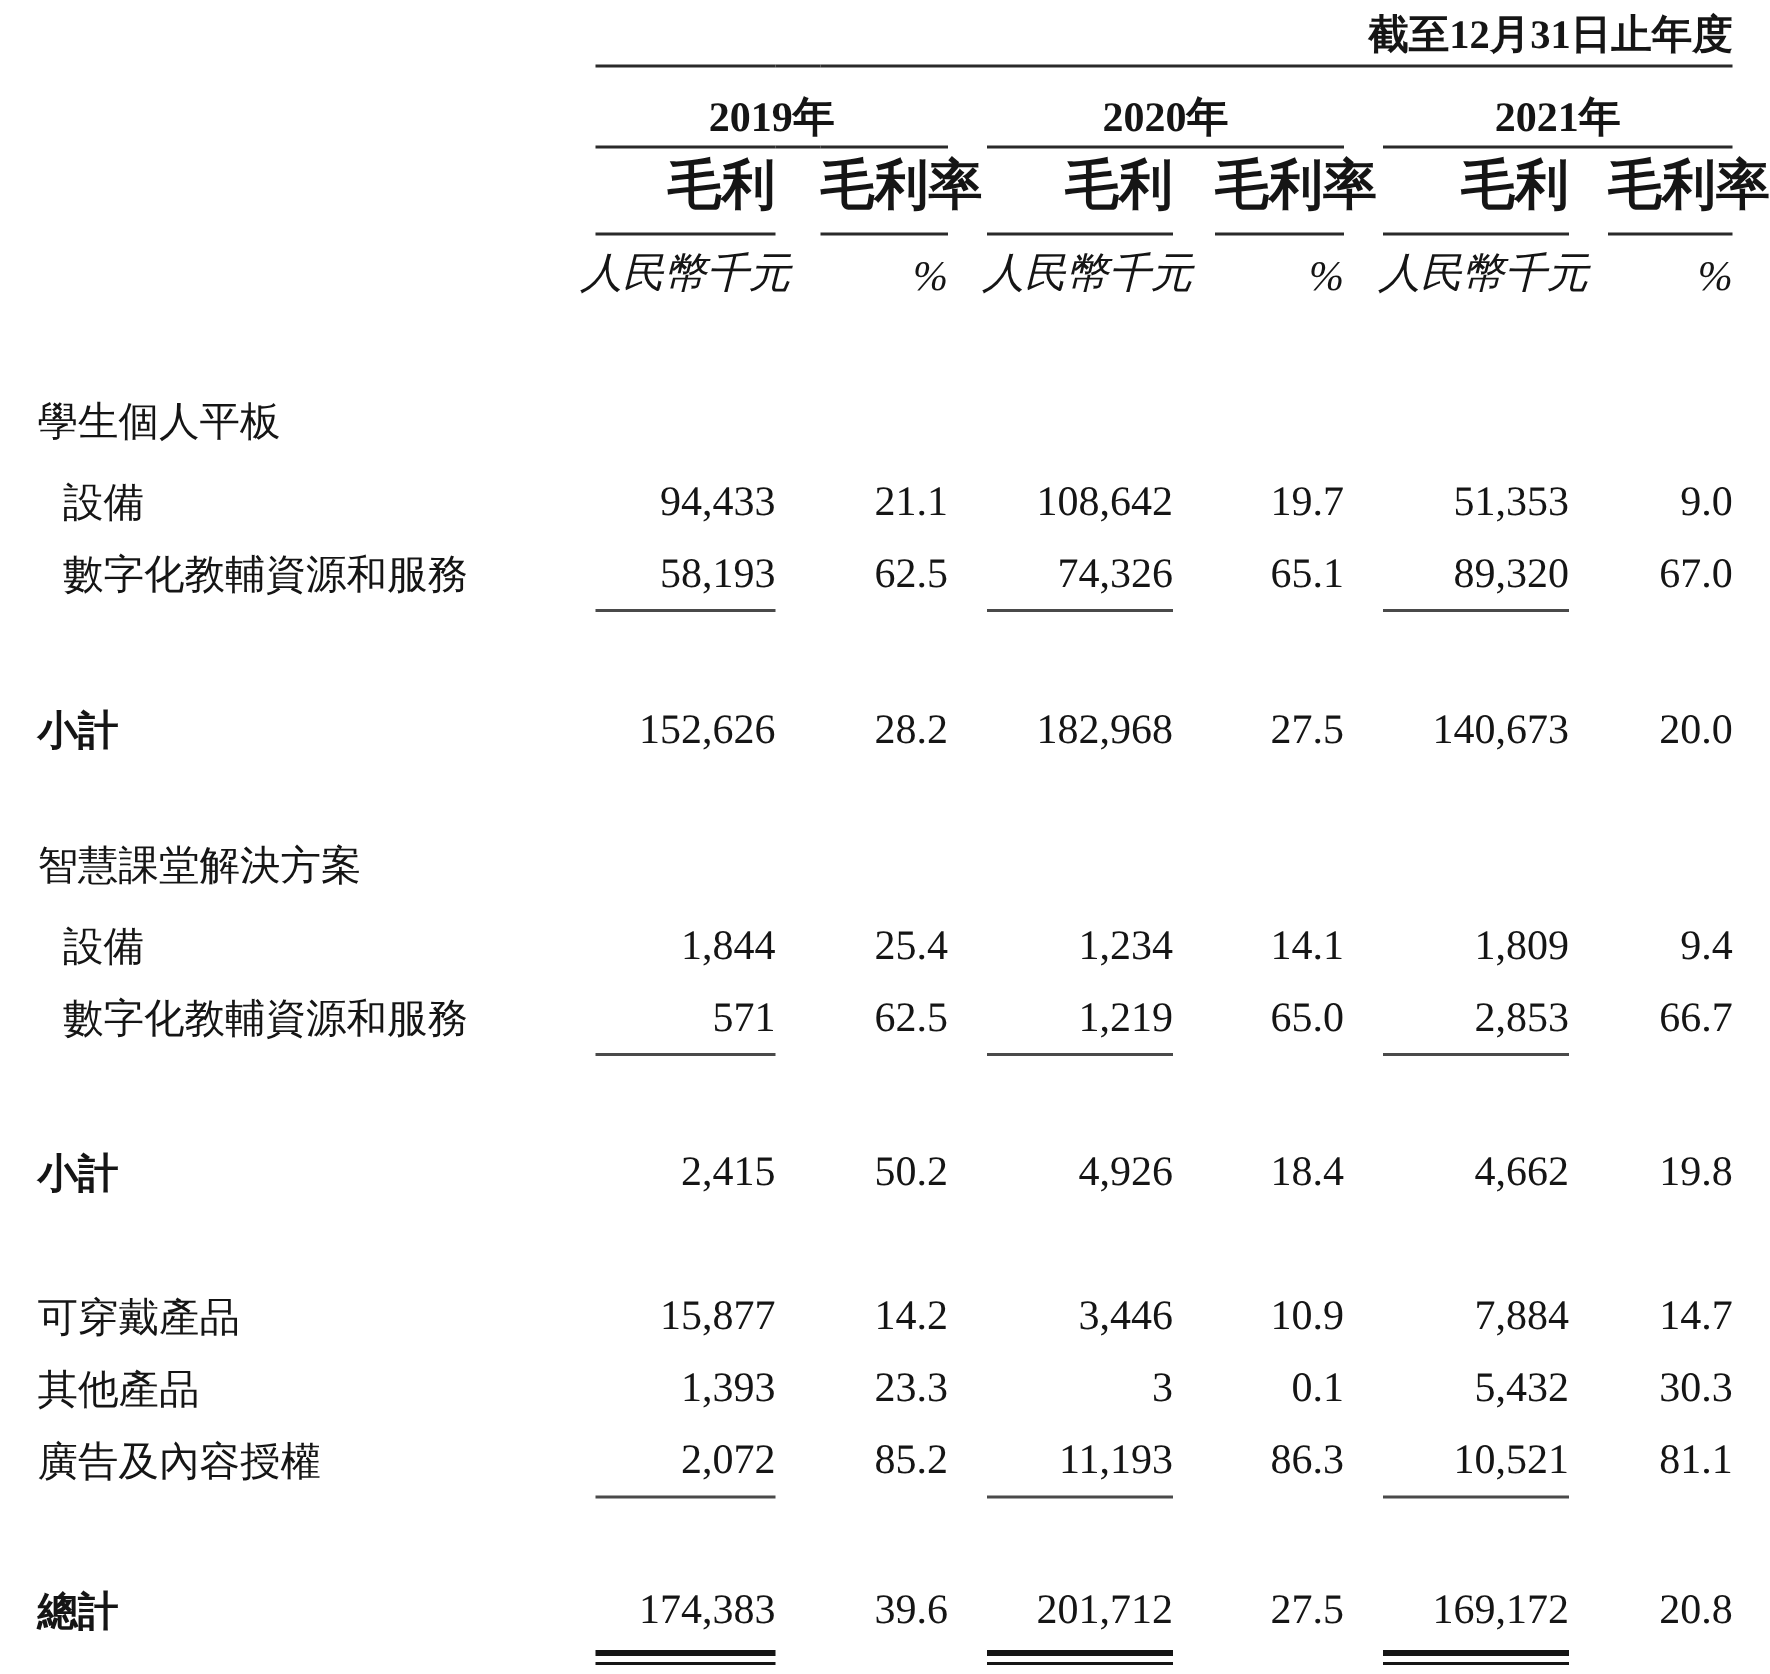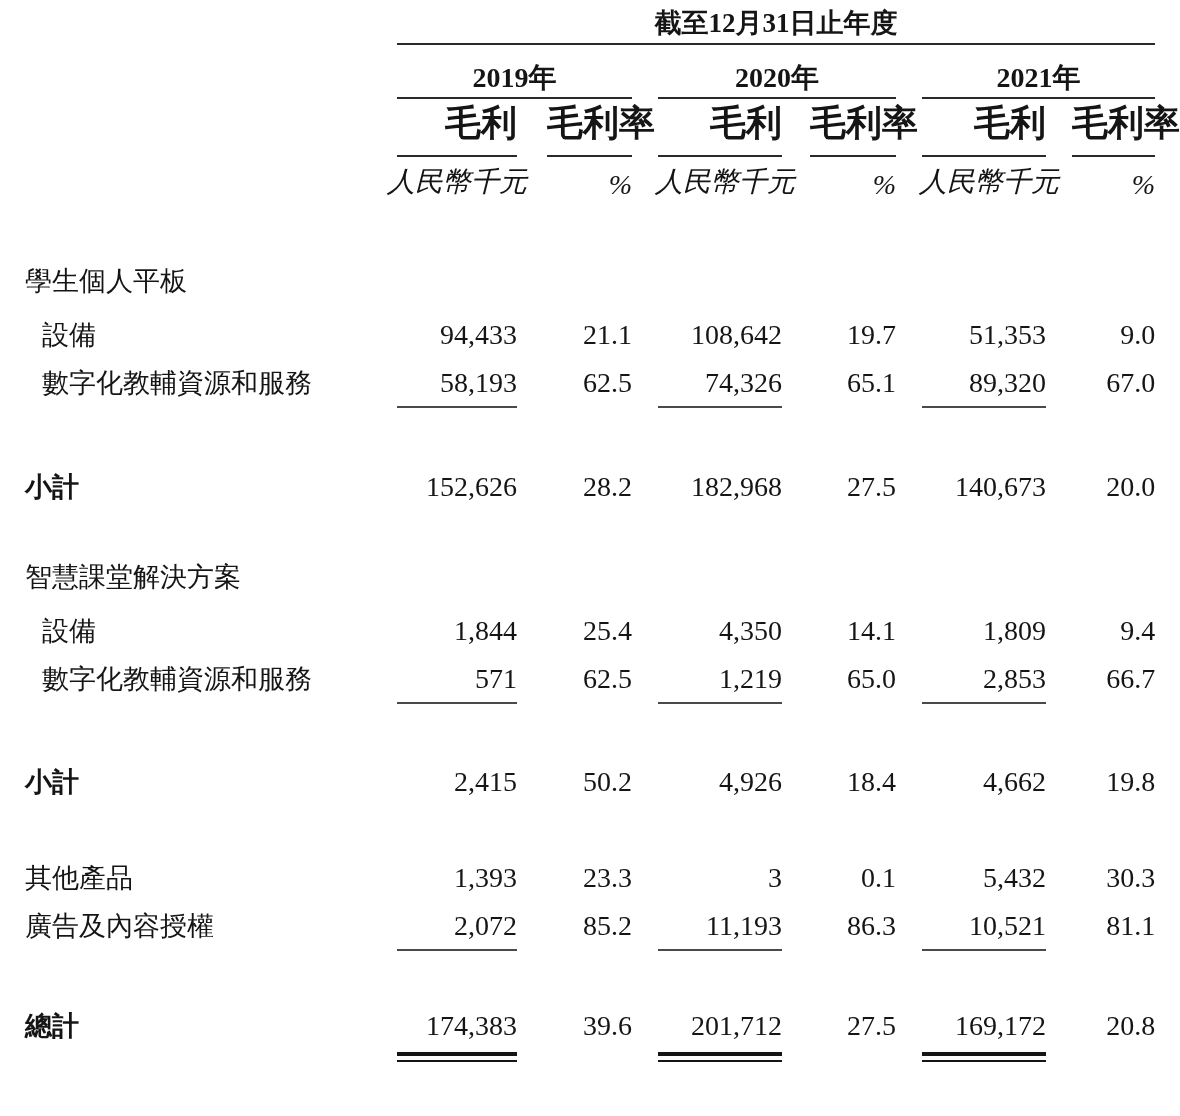--- a/index.html
+++ b/index.html
@@ -23,21 +23,21 @@
     white-space: nowrap;
     overflow: visible;
     vertical-align: middle;
   }
   
   tr.h-title  { height: 44px; }
   tr.h-years  { height: 54px; }
   tr.h-cols   { height: 56px; }
   tr.h-units  { height: 50px; }
   td.title-cell {
-    text-align: center;
+    text-align: right;
     font-weight: bold;
     font-size: 27px;
     vertical-align: top;
     padding-top: 5px;
     border-bottom: 2px solid #2a2a2a;
   }
   td.year-cell {
     text-align: center;
     font-weight: bold;
     font-size: 28px;
@@ -239,21 +239,21 @@
         <td colspan="14"></td>
       </tr>
 
   <tr class="row">
     <td class="lbl ind">設備</td>
     <td></td>
     <td class="num">1,844</td>
     <td></td>
     <td class="pct">25.4</td>
     <td></td>
-    <td class="num">4,350</td>
+    <td class="num">1,234</td>
     <td></td>
     <td class="pct">14.1</td>
     <td></td>
     <td class="num">1,809</td>
     <td></td>
     <td class="pct">9.4</td>
     <td></td>
   </tr>
 
   <tr class="row">
@@ -291,20 +291,36 @@
     <td class="num">4,662</td>
     <td></td>
     <td class="pct">19.8</td>
     <td></td>
   </tr>
 
   <tr class="sp48">
         <td colspan="14"></td>
       </tr>
 
+  <tr class="row">
+    <td class="lbl">可穿戴產品</td>
+    <td></td>
+    <td class="num">15,877</td>
+    <td></td>
+    <td class="pct">14.2</td>
+    <td></td>
+    <td class="num">3,446</td>
+    <td></td>
+    <td class="pct">10.9</td>
+    <td></td>
+    <td class="num">7,884</td>
+    <td></td>
+    <td class="pct">14.7</td>
+    <td></td>
+  </tr>
 
   <tr class="row">
     <td class="lbl">其他產品</td>
     <td></td>
     <td class="num">1,393</td>
     <td></td>
     <td class="pct">23.3</td>
     <td></td>
     <td class="num">3</td>
     <td></td>

